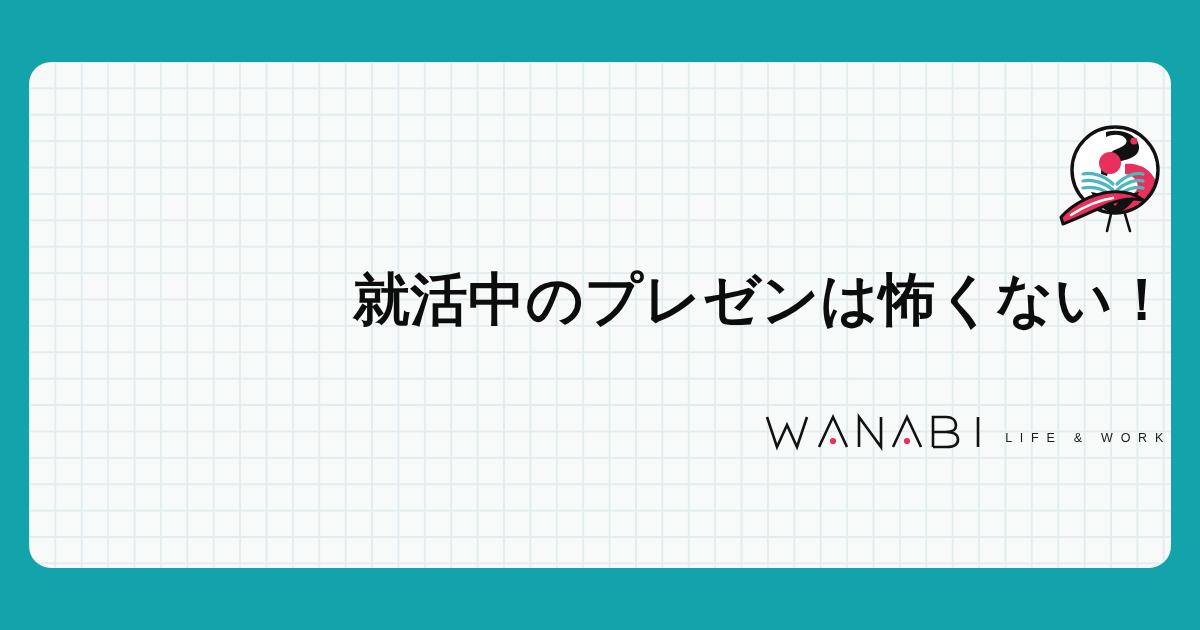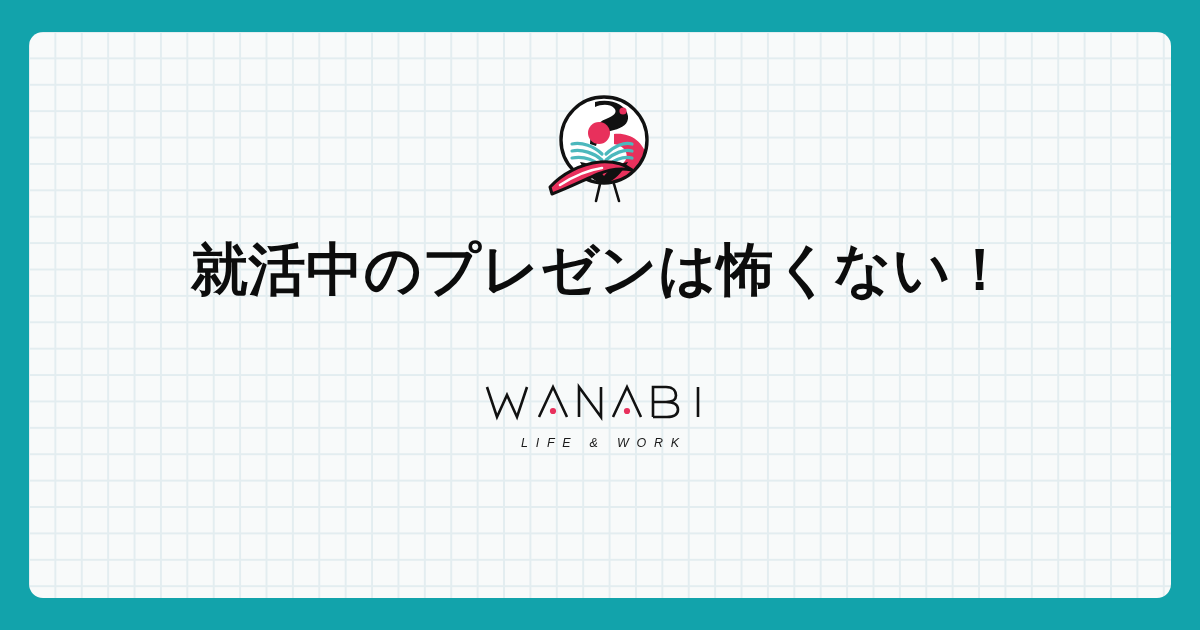--- a/index.html
+++ b/index.html
@@ -20,32 +20,32 @@
     background: #12a3ab;
     box-sizing: border-box;
     display: flex;
     align-items: center;
     justify-content: center;
   }
 
   #card {
     position: relative;
     width: 1142px;
-    height: 566px;
-    border-radius: 14px;
+    height: 506px;
+    border-radius: 22px;
     background-color: #f8fafa;
     background-image:
       linear-gradient(to right, #e3edf0 0px, #e3edf0 2px, transparent 2px, transparent 100%),
       linear-gradient(to bottom, #e3edf0 0px, #e3edf0 2px, transparent 2px, transparent 100%);
     background-size: 26.4px 26.4px, 26.4px 26.4px;
     background-position: -1px -1px, -1px -1px;
     overflow: hidden;
     display: flex;
     flex-direction: column;
-    align-items: center;
+    align-items: flex-end;
   }
 
   
   #logo-mark {
     margin-top: 56px;
     width: 120px;
     height: 120px;
     flex: none;
   }
 
@@ -62,23 +62,22 @@
     white-space: nowrap;
   }
   #headline .hl-line {
     display: block;
   }
 
   
   #wordmark {
     margin-top: 34px;
     display: flex;
-    flex-direction: column;
+    flex-direction: row;
     align-items: center;
-    font-style: italic;
   }
   #wordmark-name {
     display: block;
   }
   #wordmark-tagline {
     margin-top: 9px;
     font-size: 12.5px;
     letter-spacing: 0.62em;
     text-indent: 0.62em;
     color: #1a1a1a;

